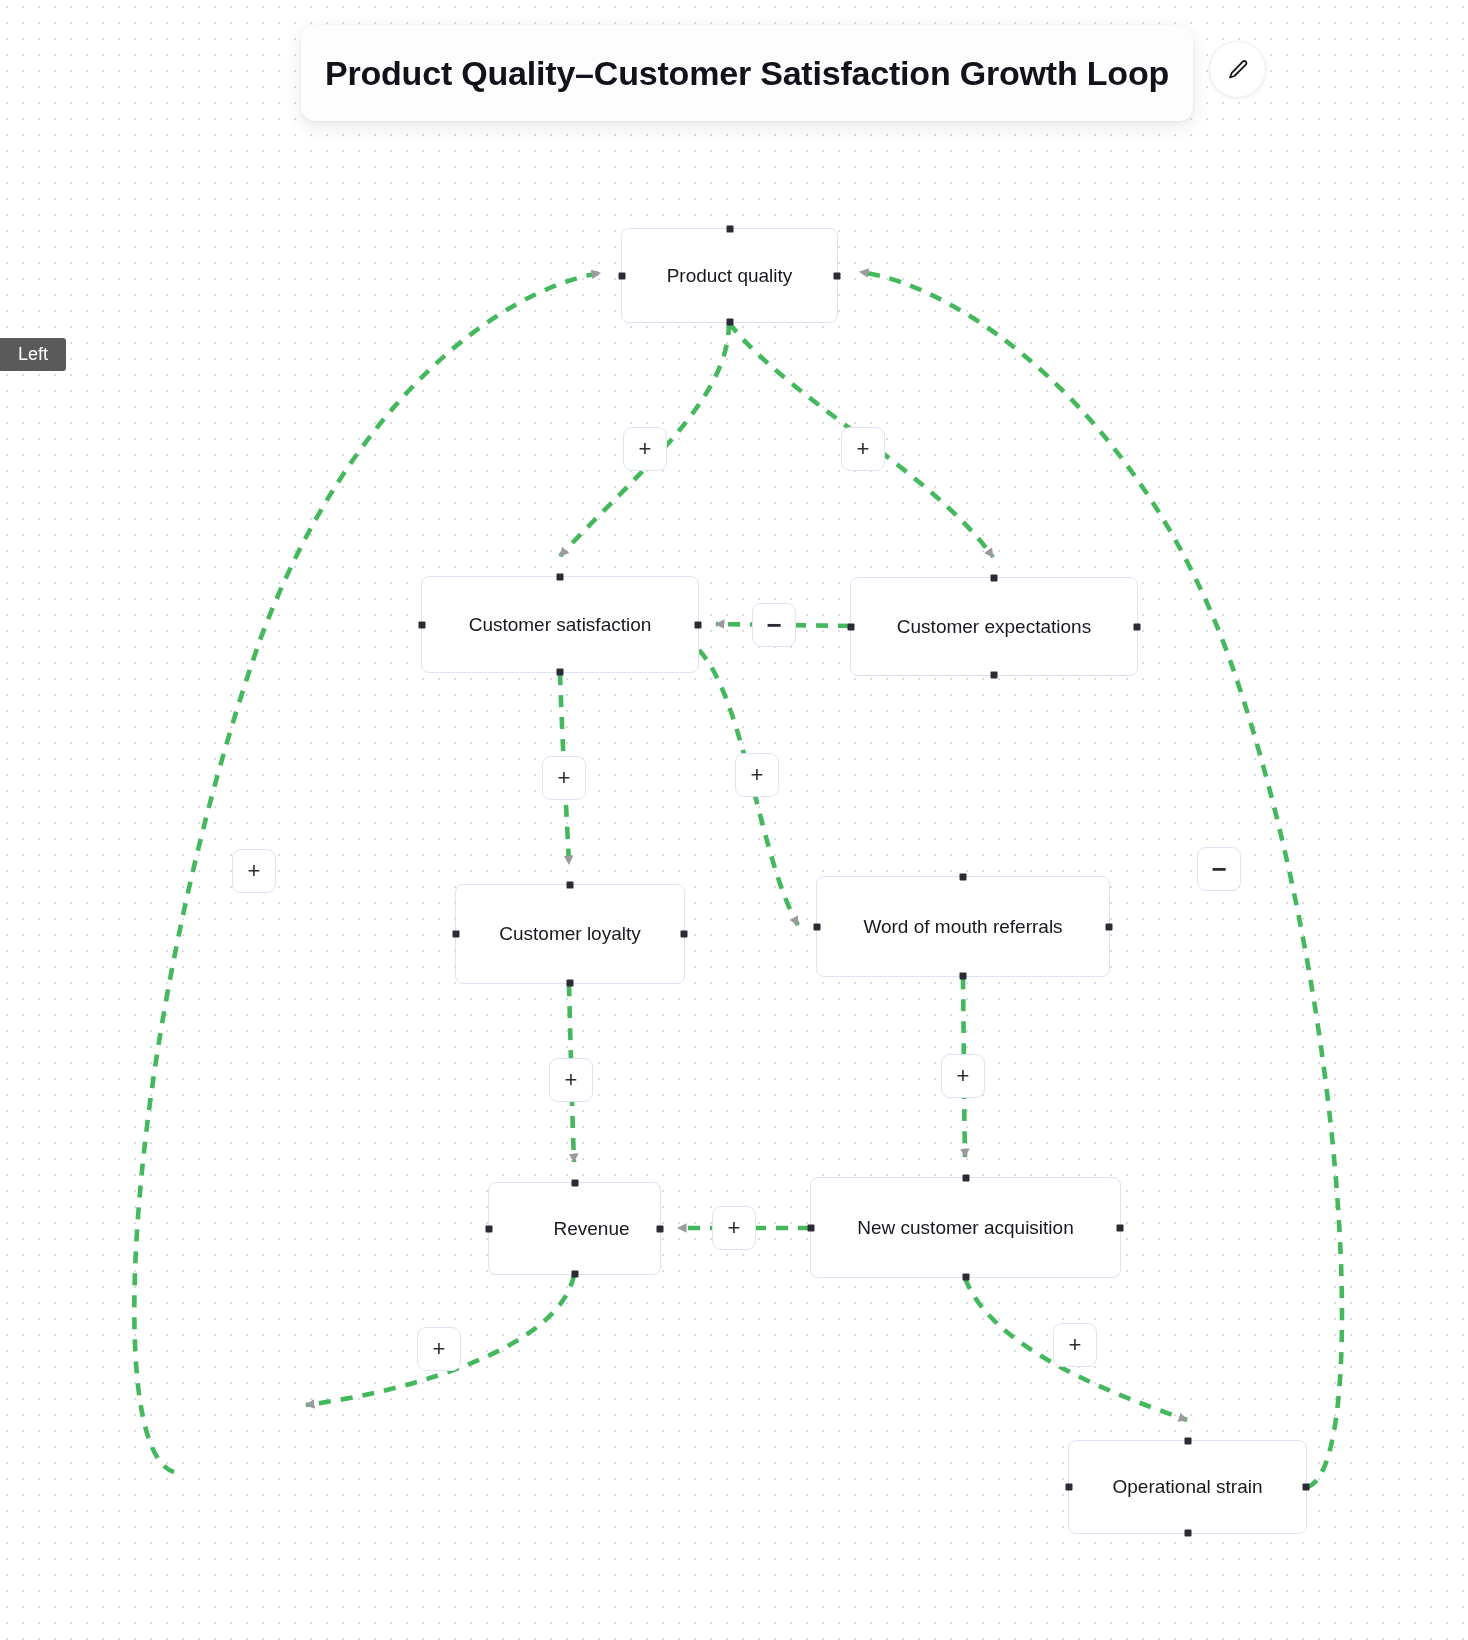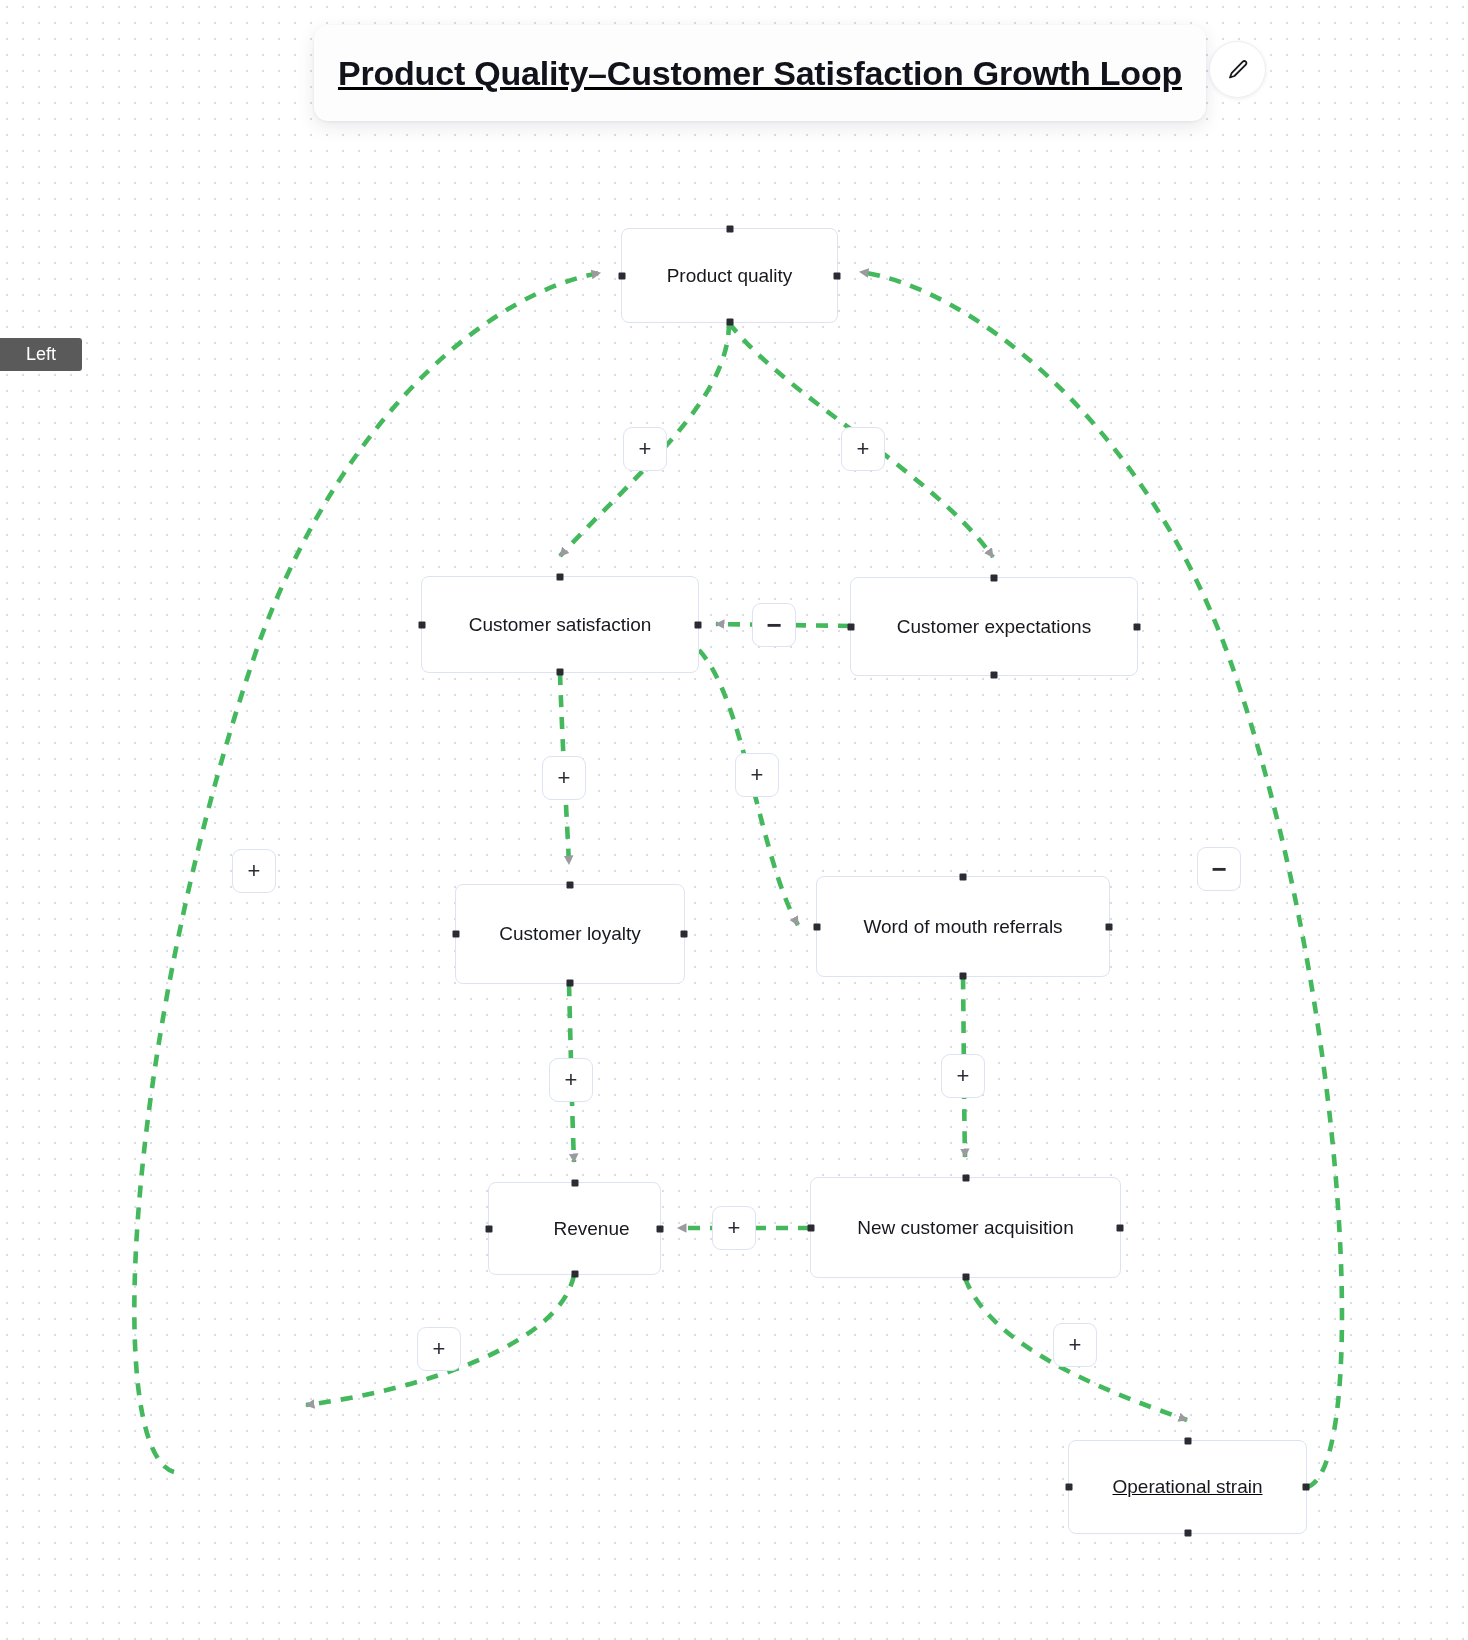--- a/index.html
+++ b/index.html
@@ -13,26 +13,26 @@
     position: relative;
     width: 1468px; height: 1640px;
     background-color: #ffffff;
     background-image: radial-gradient(circle at 1px 1px, #d9dce3 1.1px, transparent 1.2px);
     background-size: 16px 16px;
     background-position: 6px 6px;
   }
   
   #title-card {
     position: absolute;
-    left: 314px; top: 25px;
+    left: 301px; top: 25px;
     width: 892px; height: 96px;
     background: #fdfdfe;
     border-radius: 14px;
     box-shadow: 0 6px 18px rgba(30,35,60,.10), 0 1px 3px rgba(30,35,60,.06);
-    display: flex; align-items: center; justify-content: center; text-decoration: underline;
+    display: flex; align-items: center; justify-content: center;
   }
   #title-text {
     font-size: 34px;
     font-weight: 700;
     color: #12131a;
     letter-spacing: -0.2px;
     white-space: nowrap;
   }
   
   #edit-button {
@@ -45,21 +45,21 @@
     box-shadow: 0 1px 4px rgba(30,35,60,.07);
     display: flex; align-items: center; justify-content: center;
     cursor: pointer;
   }
   #edit-button svg { display: block; }
   
   #left-tab {
     position: absolute;
     left: 0px; top: 338px;
     height: 33px;
-    padding: 0 26px;
+    padding: 0 18px;
     background: #5a5a5a;
     color: #ffffff;
     font-size: 18px;
     display: flex; align-items: center;
     border-radius: 0 3px 3px 0;
     z-index: 40;
   }
   
   #edges { position: absolute; left: 0; top: 0; width: 1468px; height: 1640px; pointer-events: none; }
   
@@ -194,21 +194,21 @@
 
   <div class="node" style="left:810px; top:1177px; width:311px; height:101px;">
     <span class="node-label">New customer acquisition</span>
     <span class="handle top"></span>
     <span class="handle bottom"></span>
     <span class="handle left"></span>
     <span class="handle right"></span>
   </div>
 
 
-  <div class="node" style="left:1068px; top:1440px; width:239px; height:94px;text-decoration:underline;">
+  <div class="node" style="left:1068px; top:1440px; width:239px; height:94px;">
     <span class="node-label">Operational strain</span>
     <span class="handle top"></span>
     <span class="handle bottom"></span>
     <span class="handle left"></span>
     <span class="handle right"></span>
   </div>
 
   <div class="edge-label" style="left:623px; top:427px;">
       <span>+</span>
     </div>

